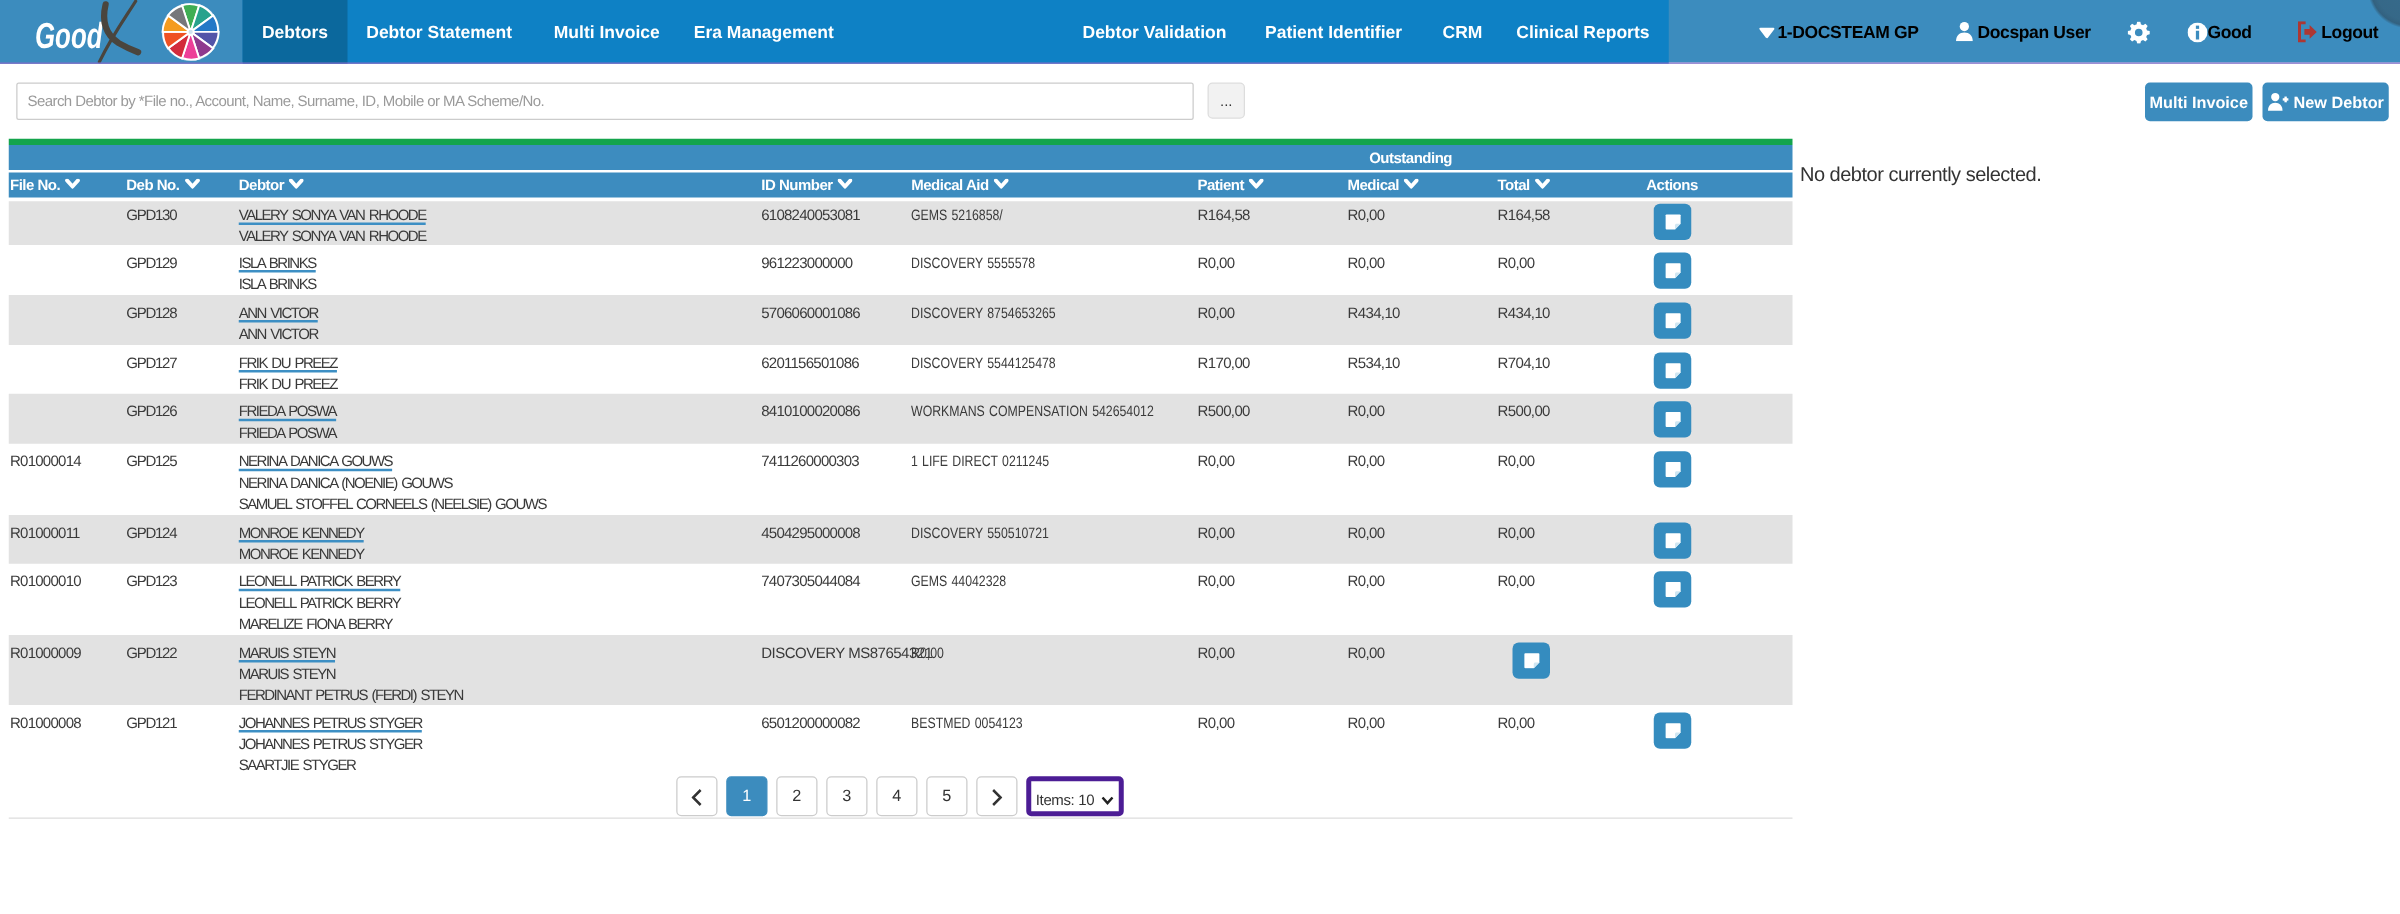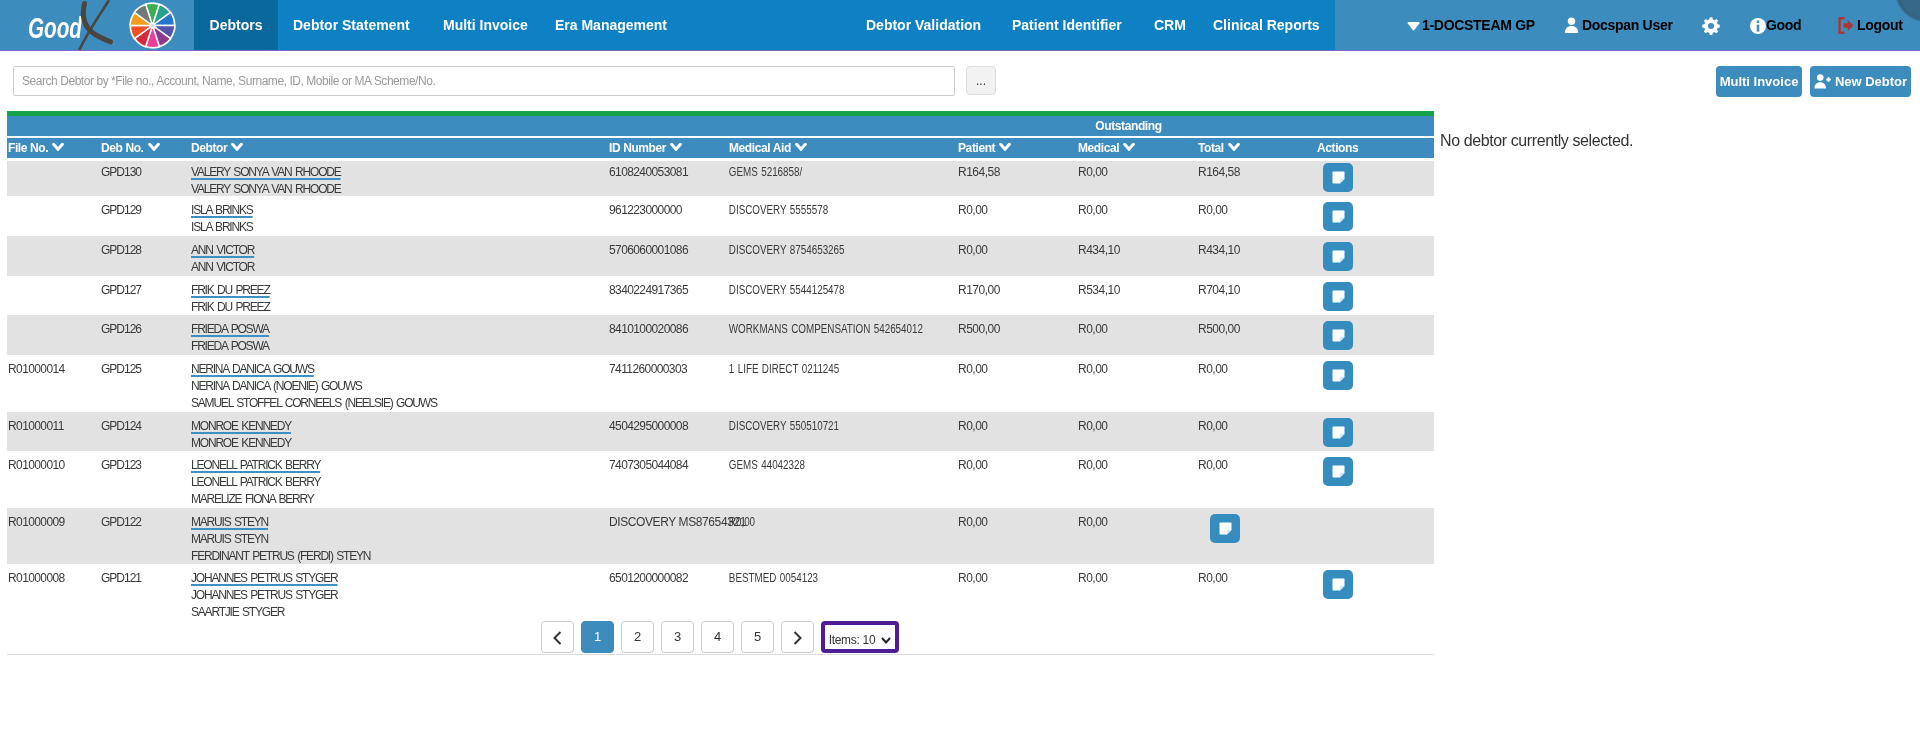--- a/index.html
+++ b/index.html
@@ -224,21 +224,21 @@
               <path fill="#fff" d="M0.5 1.2 C0.5 0.8 0.8 0.5 1.2 0.5 H11.8 C12.2 0.5 12.5 0.8 12.5 1.2 V8 L8 12.5 H1.2 C0.8 12.5 0.5 12.2 0.5 11.8 Z"></path>
               <path fill="#cfe6f2" d="M12.5 8 L8 12.5 V9.2 C8 8.5 8.5 8 9.2 8 Z"></path>
             </svg>
           </div>
         </div>
       </div>
   <div class="drow" style="height:39px">
         <div></div>
         <div>GPD127</div>
         <div class="name"><a href="#">FRIK DU PREEZ</a><br>FRIK DU PREEZ</div>
-        <div class="idcol">8340224917365</div>
+        <div class="idcol">6201156501086</div>
         <div>DISCOVERY 5544125478</div>
         <div>R170,00</div>
         <div>R534,10</div>
         <div>R704,10</div>
         <div style="padding-top:6px;">
           <div class="actbtn">
             <svg width="13" height="13" viewBox="0 0 13 13">
               <path fill="#fff" d="M0.5 1.2 C0.5 0.8 0.8 0.5 1.2 0.5 H11.8 C12.2 0.5 12.5 0.8 12.5 1.2 V8 L8 12.5 H1.2 C0.8 12.5 0.5 12.2 0.5 11.8 Z"></path>
               <path fill="#cfe6f2" d="M12.5 8 L8 12.5 V9.2 C8 8.5 8.5 8 9.2 8 Z"></path>
             </svg>

